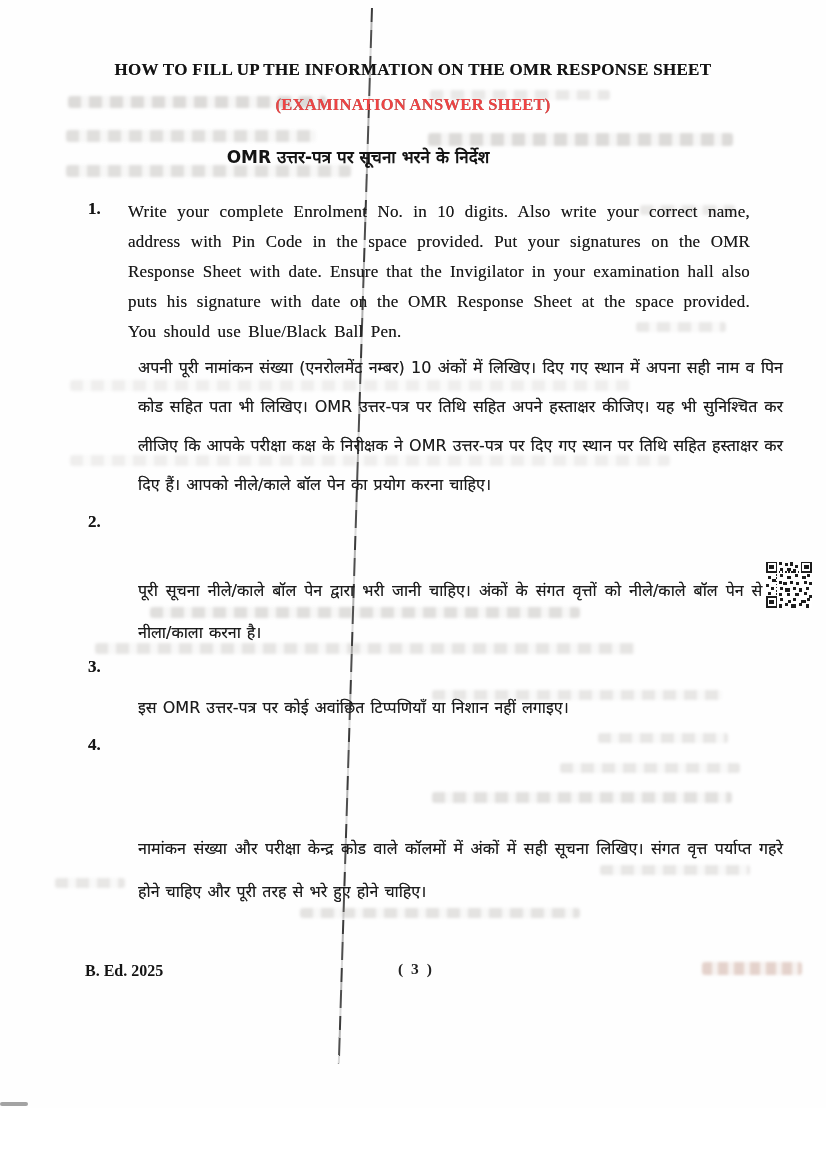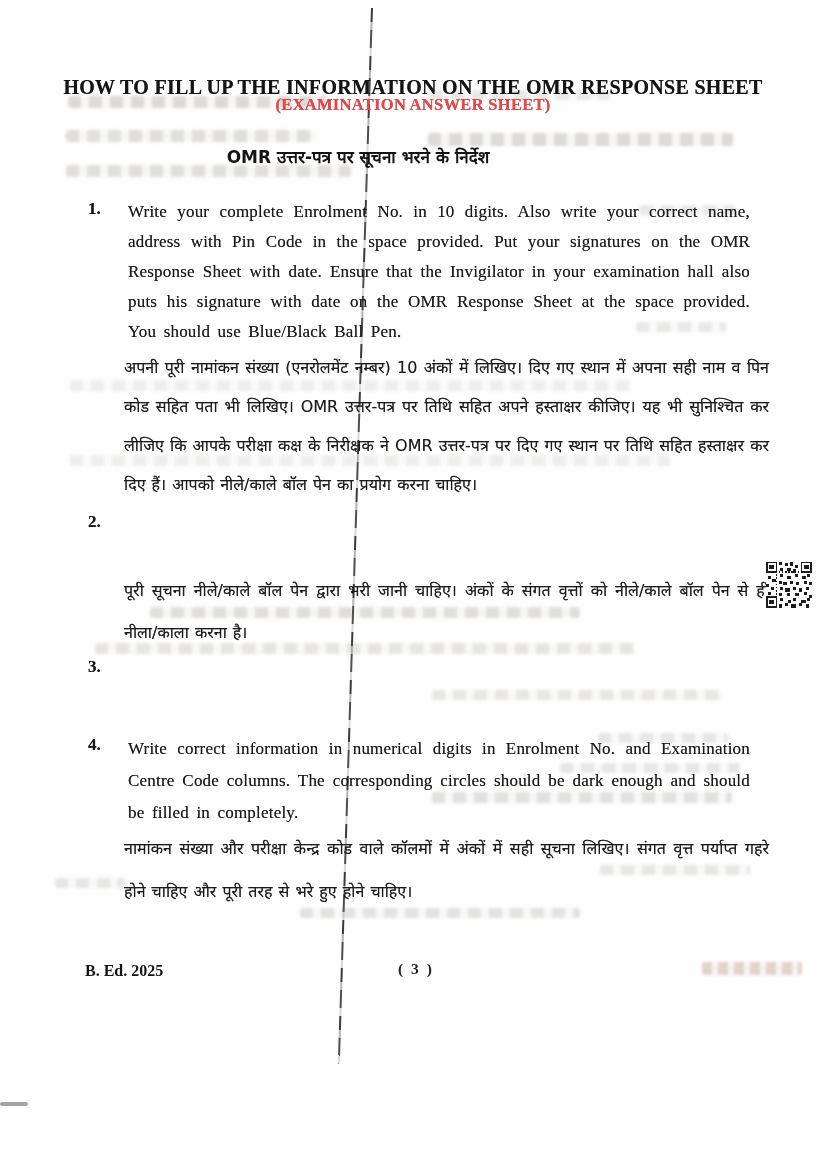--- a/index.html
+++ b/index.html
@@ -3,22 +3,22 @@
 <meta charset="utf-8">
 <style>
   html,body{margin:0;padding:0;background:#e9e9e9;}
   .page{
     position:relative;width:826px;height:1169px;margin:0 auto;
     background:#fefefe;overflow:hidden;
     font-family:"Liberation Serif",serif;color:#1c1c1c;
   }
   
   .title1{
-    position:absolute;top:76px;left:0;width:826px;text-align:center;
-    font-weight:700;font-size:20px;letter-spacing:.3px;color:#141414;
+    position:absolute;top:60px;left:0;width:826px;text-align:center;
+    font-weight:700;font-size:17px;letter-spacing:.3px;color:#141414;
     text-shadow:0 0 .5px rgba(0,0,0,.6);
   }
   .title2{
     position:absolute;top:95px;left:0;width:826px;text-align:center;
     font-weight:700;font-size:16.5px;letter-spacing:.3px;color:#ef4444;
     text-shadow:0 0 .5px rgba(0,0,0,.55);
   }
   .hindi-heading{
     position:absolute;top:145px;left:0;width:716px;text-align:center;
     font-family:"DejaVu Sans",sans-serif;font-weight:700;font-size:17px;color:#141414;
@@ -27,21 +27,21 @@
   .num{
     position:absolute;left:88px;font-weight:700;font-size:17px;color:#161616;
     text-shadow:0 0 .4px rgba(0,0,0,.6);
   }
   .en{
     position:absolute;left:128px;width:622px;margin:0;text-align:justify;
     font-size:17px;line-height:30px;word-spacing:3px;letter-spacing:.2px;color:#191919;
     text-shadow:0 0 .45px rgba(0,0,0,.55);
   }
   .hi{
-    position:absolute;left:124px;width:645px;margin:0;text-align:justify;
+    position:absolute;left:138px;width:645px;margin:0;text-align:justify;
     font-family:"DejaVu Sans",sans-serif;font-size:16px;line-height:39px;
     word-spacing:1px;color:#1b1b1b;text-shadow:0 0 .3px rgba(0,0,0,.45);
   }
   
   .footer-left{
     position:absolute;left:85px;top:962px;
     font-family:Liberation Serif, serif;font-weight:700;font-size:16px;color:#141414;
   }
   .page-num{
     position:absolute;left:398px;top:960px;font-size:15.5px;letter-spacing:2px;color:#222;
@@ -104,23 +104,23 @@
   <div class="hindi-heading">OMR उत्तर-पत्र पर सूचना भरने के निर्देश</div>
 
   <div class="num" style="top:199px">1.</div>
   <p class="en" style="top:197px">Write your complete Enrolment No. in 10 digits. Also write your correct name, address with Pin Code in the space provided. Put your signatures on the OMR Response Sheet with date. Ensure that the Invigilator in your examination hall also puts his signature with date on the OMR Response Sheet at the space provided. You should use Blue/Black Ball Pen.</p>
   <p class="hi" style="top:348px">अपनी पूरी नामांकन संख्या (एनरोलमेंट नम्बर) 10 अंकों में लिखिए। दिए गए स्थान में अपना सही नाम व पिन कोड सहित पता भी लिखिए। OMR उत्तर-पत्र पर तिथि सहित अपने हस्ताक्षर कीजिए। यह भी सुनिश्चित कर लीजिए कि आपके परीक्षा कक्ष के निरीक्षक ने OMR उत्तर-पत्र पर दिए गए स्थान पर तिथि सहित हस्ताक्षर कर दिए हैं। आपको नीले/काले बॉल पेन का प्रयोग करना चाहिए।</p>
 
   <div class="num" style="top:512px">2.</div>
   <p class="hi" style="top:570px;line-height:42px">पूरी सूचना नीले/काले बॉल पेन द्वारा भरी जानी चाहिए। अंकों के संगत वृत्तों को नीले/काले बॉल पेन से ही नीला/काला करना है।</p>
 
   <div class="num" style="top:657px">3.</div>
+  <p class="hi" style="top:688px;text-align:left">इस OMR उत्तर-पत्र पर कोई अवांछित टिप्पणियाँ या निशान नहीं लगाइए।</p>
 
   <div class="num" style="top:735px">4.</div>
-  <p class="en" style="top:733px;line-height:32px">Write correct information in numerical digits in Enrolment No. and Examination Centre Code columns. The corresponding circles should be dark enough and should be filled in completely.</p>
   <p class="hi" style="top:827px;line-height:43px">नामांकन संख्या और परीक्षा केन्द्र कोड वाले कॉलमों में अंकों में सही सूचना लिखिए। संगत वृत्त पर्याप्त गहरे होने चाहिए और पूरी तरह से भरे हुए होने चाहिए।</p>
 
   <div class="footer-left">B. Ed. 2025</div>
   <div class="page-num">( 3 )</div>
 
   <svg class="qr" viewBox="0 0 29 29" shape-rendering="crispEdges">
     <rect x="0" y="0" width="29" height="29" fill="#ffffff"></rect>
     <g fill="#1d1d1d">
       <rect x="0" y="0" width="7" height="7"></rect>
         <rect x="22" y="0" width="7" height="7"></rect>

